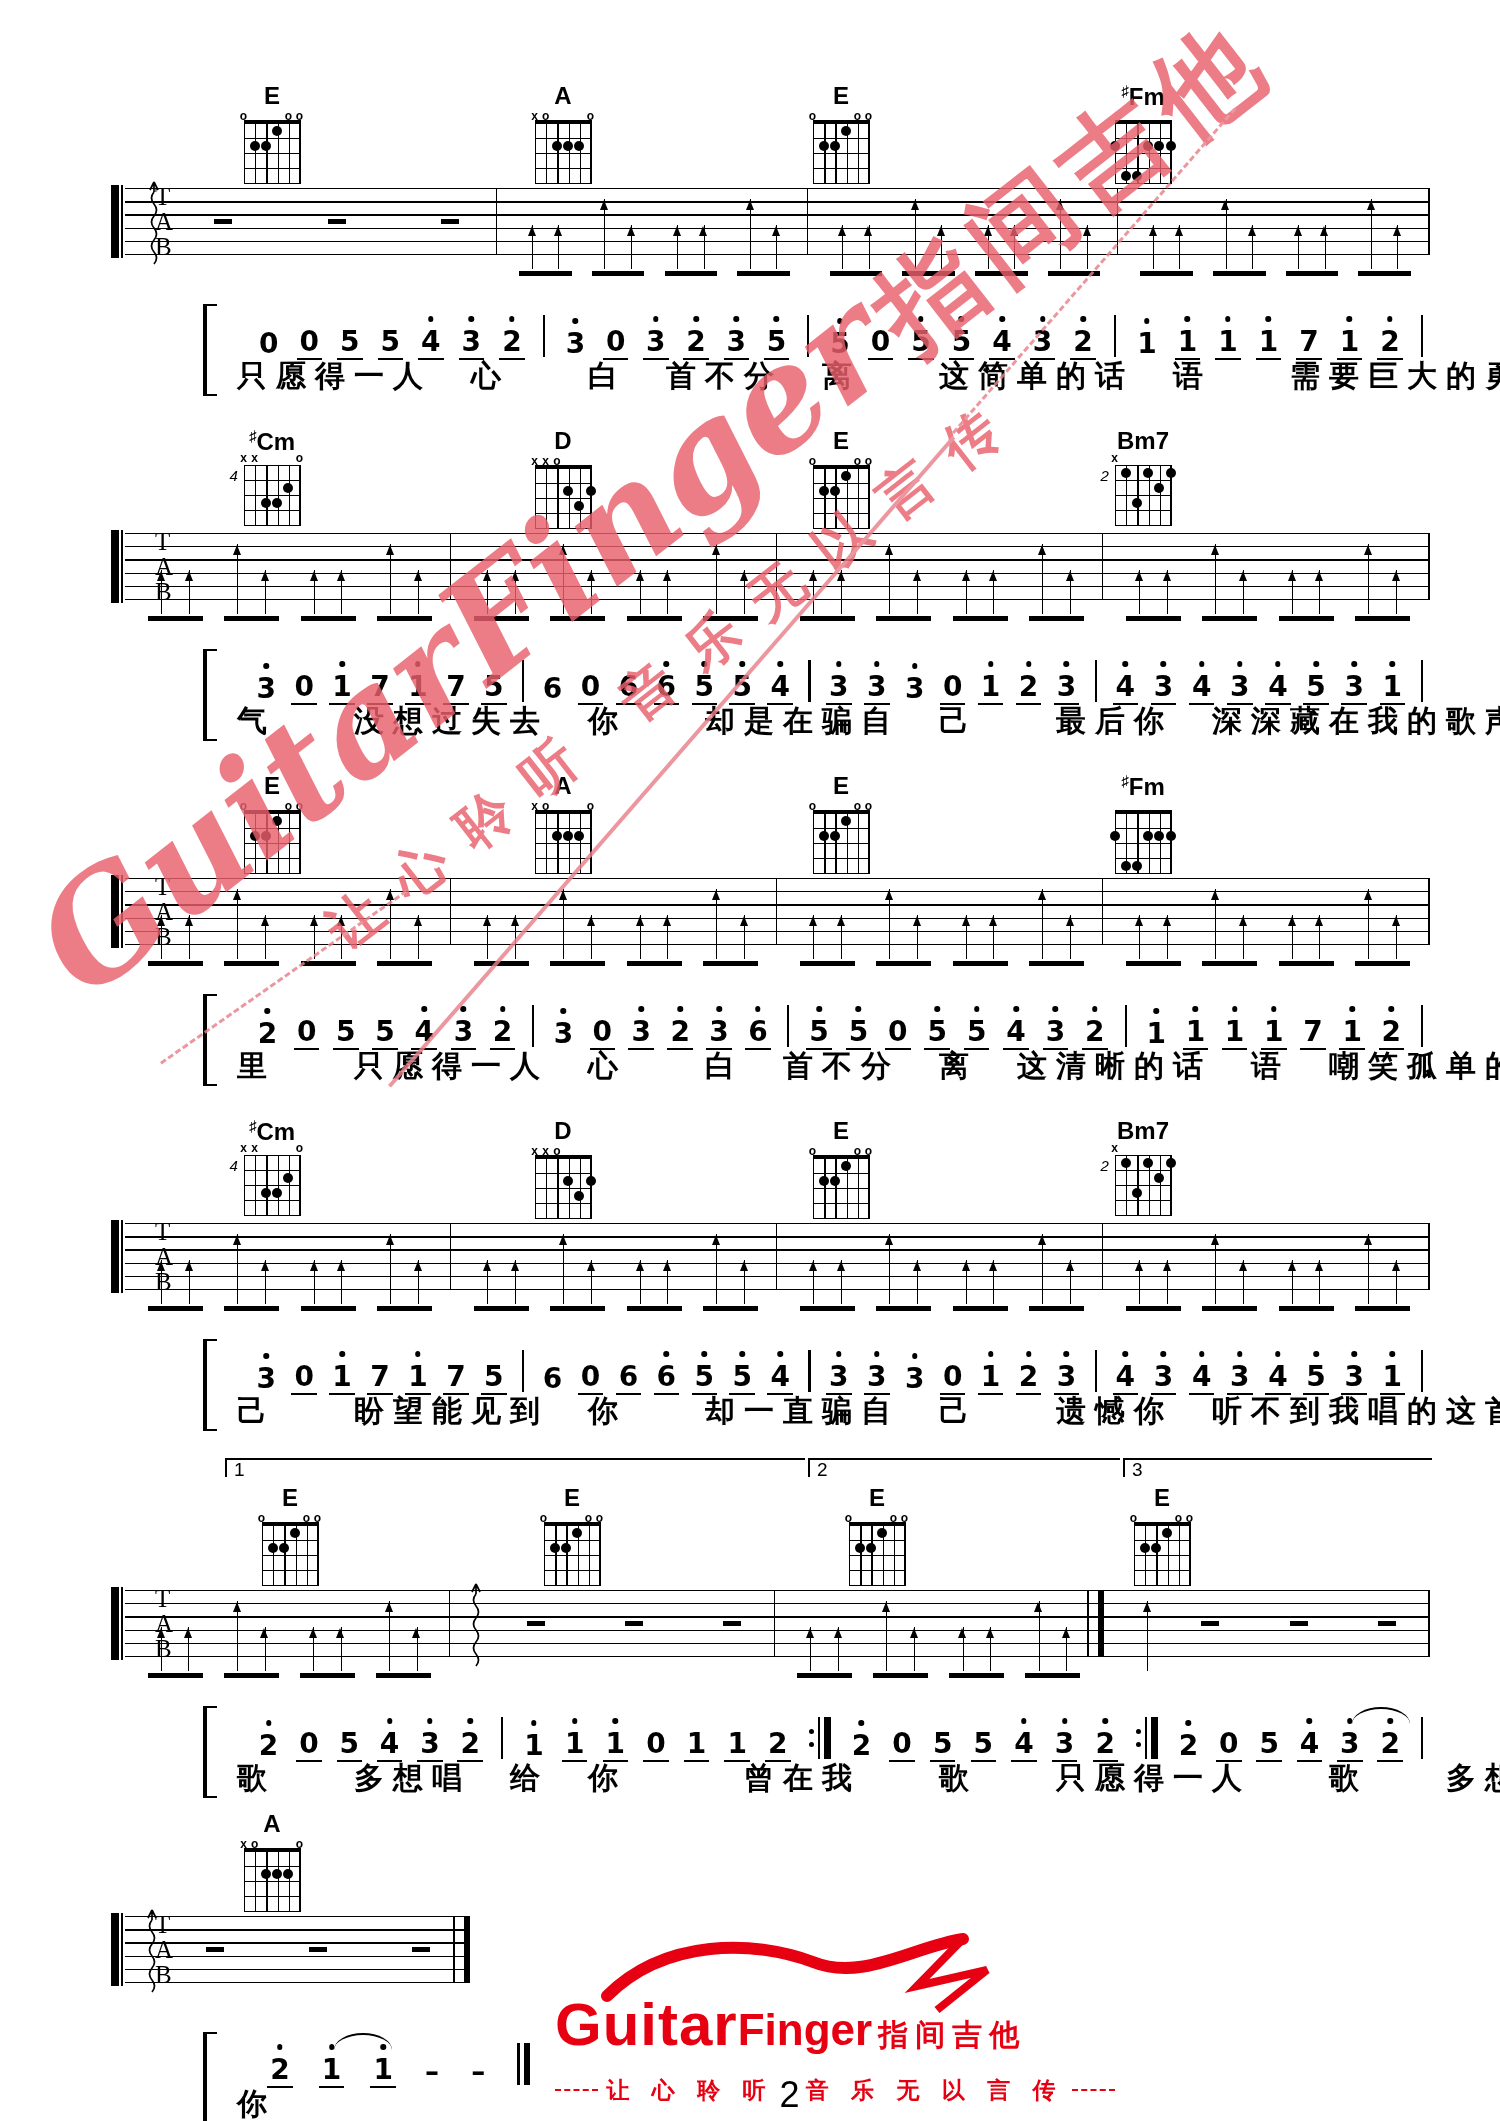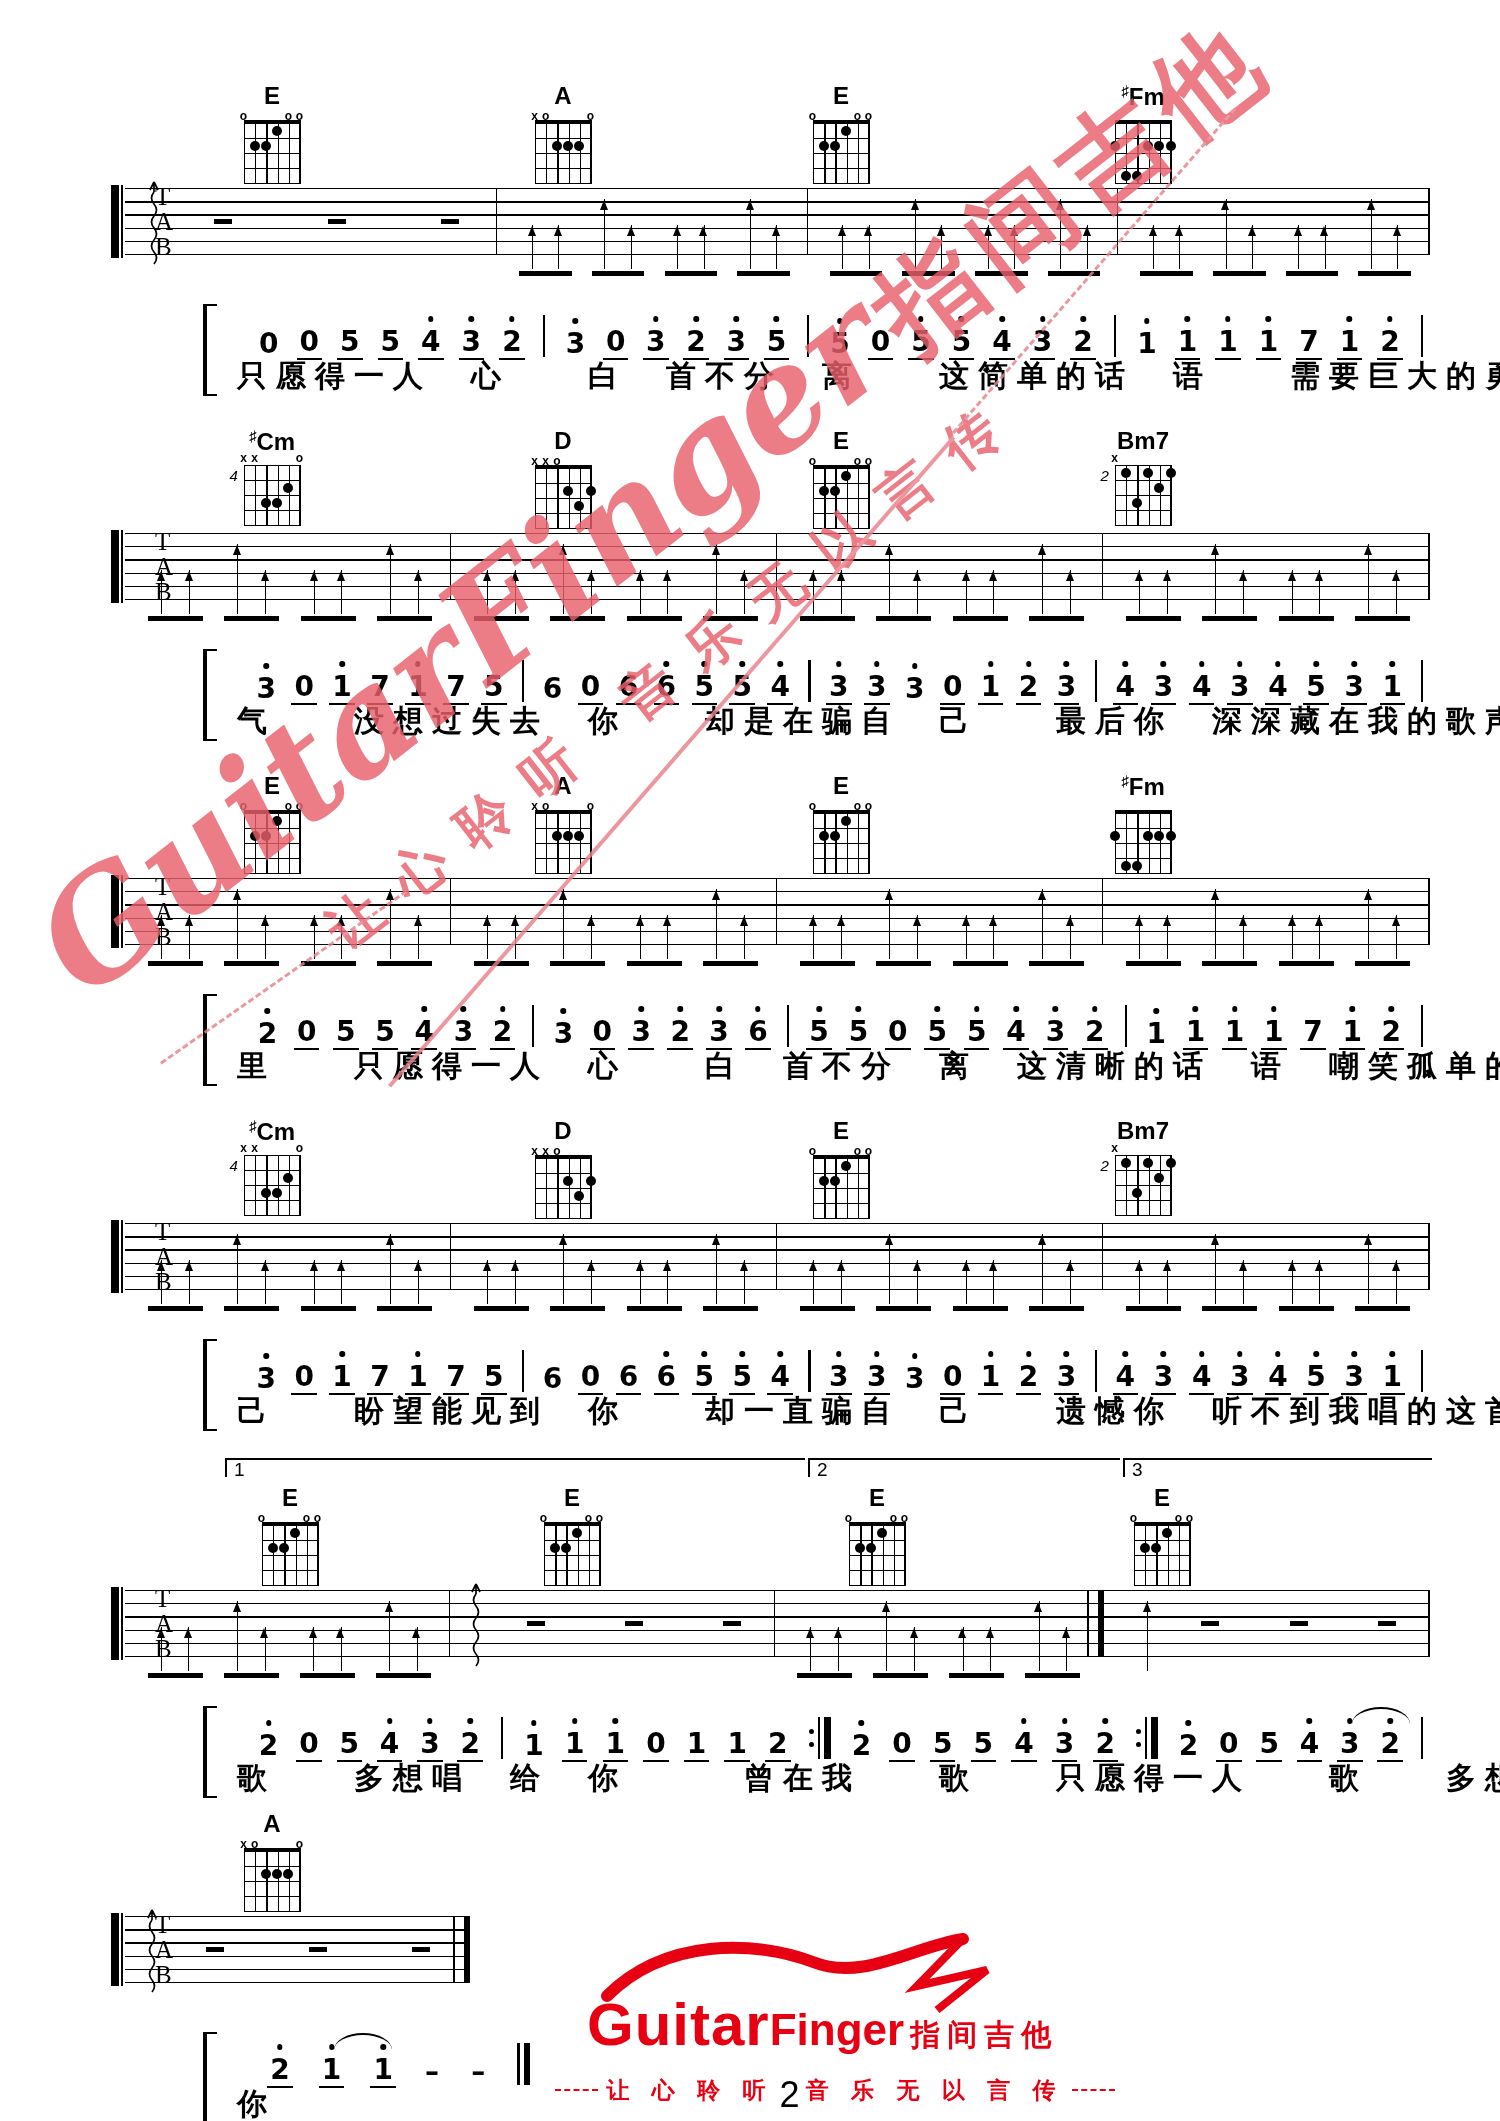--- a/index.html
+++ b/index.html
@@ -72,21 +72,21 @@
   .wm-big{font-size:142px;font-weight:bold;font-style:italic;color:#e9606c;font-family:"DejaVu Serif",serif;}
   .wm-cnb{font-size:104px;margin-left:14px;letter-spacing:12px;font-style:normal;font-family:"DejaVu Sans",sans-serif;}
   .wm-slg{font-size:54px;color:#e9606c;font-weight:bold;letter-spacing:28px;margin:30px 0 0 235px;}
   .wm-line{position:absolute;left:388px;top:1085px;width:860px;height:3.5px;background:#e9818a;transform:rotate(-49deg);transform-origin:0 0;}
   .wm-line2{position:absolute;left:952px;top:432px;width:430px;border-top:3.5px dashed #e9818a;transform:rotate(-49deg);transform-origin:0 0;}
   .wm-line3{position:absolute;left:160px;top:1062px;width:300px;border-top:3.5px dashed #e9818a;transform:rotate(-35deg);transform-origin:0 0;}
   
   .logo{position:absolute;left:555px;top:1930px;width:560px;z-index:6;}
   .swoosh{display:block;margin:0 0 -26px 40px;}
   .logotext{display:flex;align-items:baseline;}
-  .lg1{font-size:60px;font-weight:bold;color:#e60012;letter-spacing:1px;margin-left:32px;}
+  .lg1{font-size:60px;font-weight:bold;color:#e60012;letter-spacing:1px;}
   .lg2{font-size:44px;font-weight:bold;color:#e60012;}
   .lg3{font-size:30px;font-weight:bold;color:#e60012;letter-spacing:7px;margin-left:6px;}
   .sloganline{display:flex;align-items:center;gap:8px;margin-top:10px;}
   .dl{flex:1 1 auto;border-top:2.5px dashed #e60012;height:0;}
   .sl{color:#e60012;font-weight:bold;font-size:23px;letter-spacing:8px;white-space:nowrap;}
   .pgnum{color:#000;font-size:36px;font-weight:500;margin:0 -2px;position:relative;top:5px;}
 </style>
 </head>
 <body>
 

